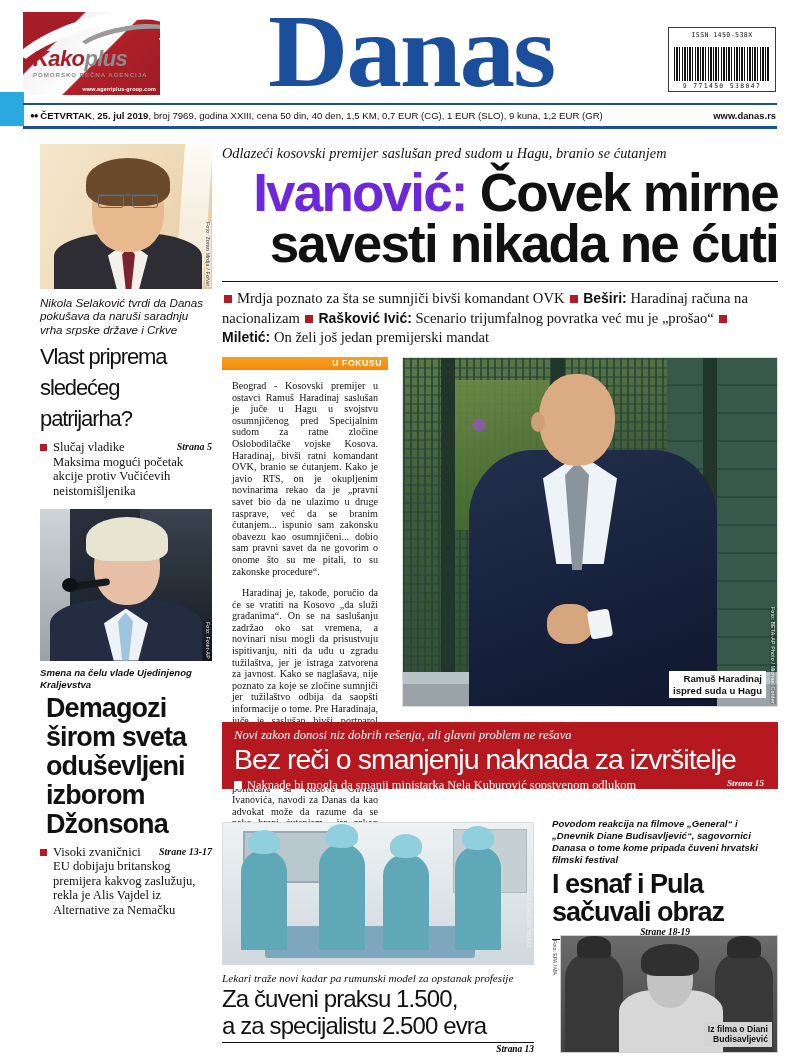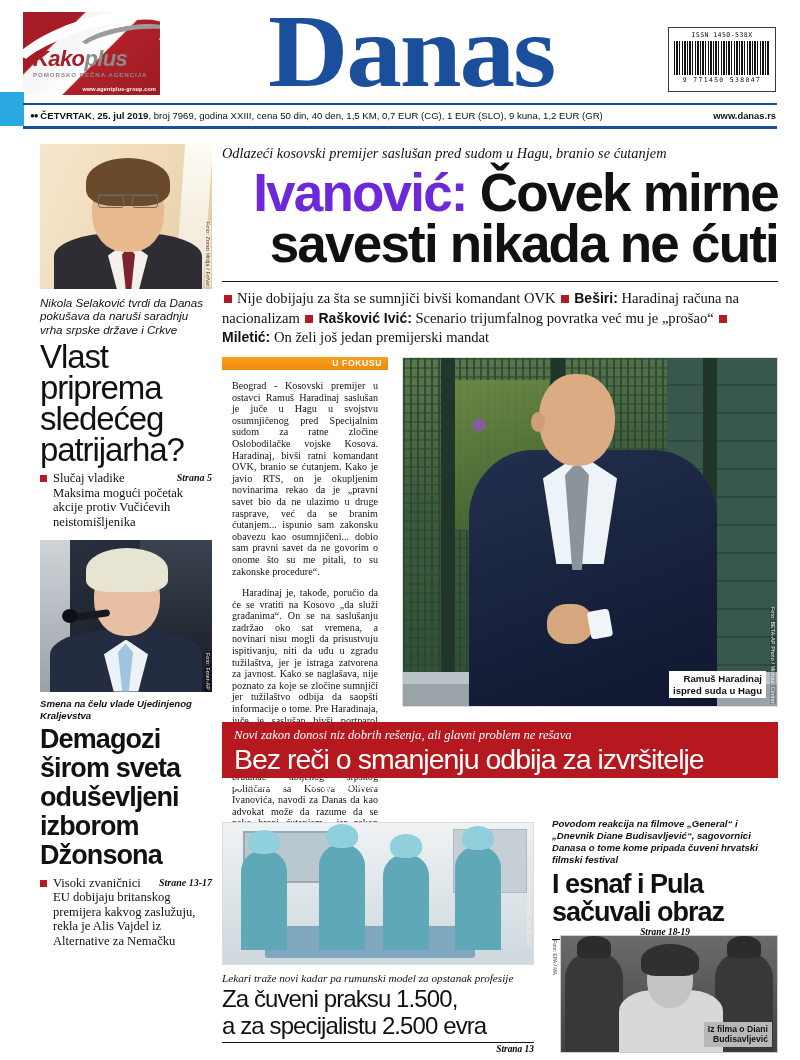--- a/index.html
+++ b/index.html
@@ -67,21 +67,21 @@
   }
 
   .barcode-box {
     position: absolute; left: 668px; top: 27px; width: 108px; height: 65px;
     border: 1px solid #3a3a3a; background: #fff;
     padding: 3px 5px 2px 5px;
   }
   .barcode-issn {
     font-family: "DejaVu Sans Mono", monospace;
     font-size: 6.6px; text-align: center; letter-spacing: .4px; color: #111;
-    margin-bottom: 2px;
+    margin-bottom: 8px;
   }
   .barcode-bars {
     height: 34px; width: 100%;
     background: repeating-linear-gradient(to right,
       #111 0px,#111 1px,#fff 1px,#fff 2px,
       #111 2px,#111 4px,#fff 4px,#fff 5px,
       #111 5px,#111 6px,#fff 6px,#fff 8px,
       #111 8px,#111 9px,#fff 9px,#fff 10px,
       #111 10px,#111 12px,#fff 12px,#fff 13px);
   }
@@ -169,21 +169,21 @@
   }
   .credit-v.white { color:#f2f2f2; background: rgba(0,0,0,.18); }
 
   .lc-caption {
     font-family: Liberation Sans, sans-serif;
     font-style: italic; font-size: 11.6px; line-height: 13.4px;
     color: #111; margin-top: 7px; width: 172px;
   }
   .lc-head {
     font-family: "Liberation Sans", sans-serif;
-    font-size: 33px; line-height: 31px; letter-spacing: -1.1px;
+    font-size: 22px; line-height: 31px; letter-spacing: -1.1px;
     color: #111; margin-top: 5px; font-weight: normal;
   }
   .lc-bullets {
     font-family: "Liberation Serif", serif;
     font-size: 12.6px; line-height: 14.6px; color: #111;
     margin-top: 6px; padding-left: 13px; position: relative;
   }
   .sq {
     display:inline-block; width:7px; height:7px; background:#b31b22;
     position:absolute; left:0; top:4px;
@@ -237,21 +237,21 @@
 
   .lc-caption-b {
     font-family: "Liberation Sans", sans-serif;
     font-style: italic; font-size: 9.6px; line-height: 12px;
     color: #111; margin-top: 6px; width: 176px; font-weight: 600;
   }
   .lc-head-b {
     font-family: "Liberation Sans", sans-serif;
     font-weight: bold;
     font-size: 27px; line-height: 29px; letter-spacing: -0.9px;
-    color: #111; margin-top: 3px;
+    color: #111; margin-top: 3px; margin-left: 6px;
   }
 
   
   .main { position: absolute; left: 222px; top: 145px; width: 556px; }
 
   .kicker {
     font-family: "Liberation Serif", serif;
     font-style: italic; font-size: 14.3px; color: #111;
     letter-spacing: .05px;
   }
@@ -371,21 +371,21 @@
   .photo-cap {
     position:absolute; right:11px; bottom:8px;
     background:#ffffff; color:#111;
     font-family: "Liberation Sans", sans-serif;
     font-weight: bold; font-size: 9.6px; line-height: 11.4px;
     padding: 2px 4px; text-align: right;
   }
 
   
   .redband {
-    position: absolute; left: 222px; top: 722px; width: 556px; height: 56px;
+    position: absolute; left: 222px; top: 722px; width: 556px; height: 67px;
     background: #b5181e; color: #fff; padding: 6px 10px 0 12px;
   }
   .redband .rb-kicker {
     font-family: "Liberation Serif", serif; font-style: italic;
     font-size: 12.6px; color:#fff;
   }
   .redband .rb-head {
     font-family: "Liberation Sans", sans-serif;
     font-size: 28.5px; line-height: 31px; letter-spacing: -1px; color: #fff;
     margin-top: 1px;
@@ -493,21 +493,21 @@
   .film .wom-hair {
     position:absolute; left: 80px; top: 8px; width: 58px; height: 32px;
     background:#33302d; border-radius: 52% 52% 28% 28%;
   }
   .film .wom-body {
     position:absolute; left: 58px; bottom: 0; width: 104px; height: 62px;
     background:#ddd8cf; border-radius: 34% 34% 0 0;
   }
   .film-cap {
     position:absolute; right:5px; bottom:5px;
-    background:#fca5a5; color:#111;
+    background:#86efac; color:#111;
     font-family:"Liberation Sans", sans-serif;
     font-weight:bold; font-size:8.6px; line-height:10.6px;
     padding:2px 4px; text-align:right;
   }
   .credit-film {
     position:absolute; left:552px; top:940px;
     writing-mode: vertical-rl;
     font-size:5.2px; color:#3d3d3d;
   }
   .credit-hosp {
@@ -599,21 +599,21 @@
 
   <div class="main">
     <div class="kicker">Odlazeći kosovski premijer saslušan pred sudom u Hagu, branio se ćutanjem</div>
     <div class="mainhead">
       <span class="grey">Ivanović:</span>
       <span>Čovek mirne</span><br>
       <span>savesti nikada ne ćuti</span>
     </div>
     <div class="hrule"></div>
     <div class="bullets-main">
-      <span class="sqm"></span><span>Nije dobijaju za šta se sumnjiči bivši komandant OVK</span>
+      <span class="sqm"></span><span>Mrdja poznato za šta se sumnjiči bivši komandant OVK</span>
       <span class="sqm"></span><b>Beširi:</b> <span>Haradinaj računa na nacionalizam</span>
       <span class="sqm"></span><b>Rašković Ivić:</b> <span>Scenario trijumfalnog povratka već mu je „prošao“</span>
       <span class="sqm"></span><b>Miletić:</b> <span>On želi još jedan premijerski mandat</span>
     </div>
 
     <div class="focus-wrap">
       <div class="focus-bar">
         <span>U FOKUSU</span>
       </div>
       <div class="body-col">
@@ -645,21 +645,21 @@
       <div class="photo-cap">
         <div>Ramuš Haradinaj</div>
         <div>ispred suda u Hagu</div>
       </div>
       <div class="credit-v white">Foto: BETA-AP Photo / Michael Corder</div>
     </div>
   </div>
 
   <div class="redband">
     <div class="rb-kicker">Novi zakon donosi niz dobrih rešenja, ali glavni problem ne rešava</div>
-    <div class="rb-head">Bez reči o smanjenju odbija za izvršitelje</div>
+    <div class="rb-head">Bez reči o smanjenju naknada za izvršitelje</div>
     <div class="rb-sub">
       <span class="rb-page">Strana 15</span>
       <span class="wsq"></span><span>Naknade bi mogla da smanji ministarka Nela Kuburović sopstvenom odlukom</span>
     </div>
   </div>
 
   <div class="hosp">
     <div class="room"></div>
     <div class="win"></div>
     <div class="shelf"></div>

